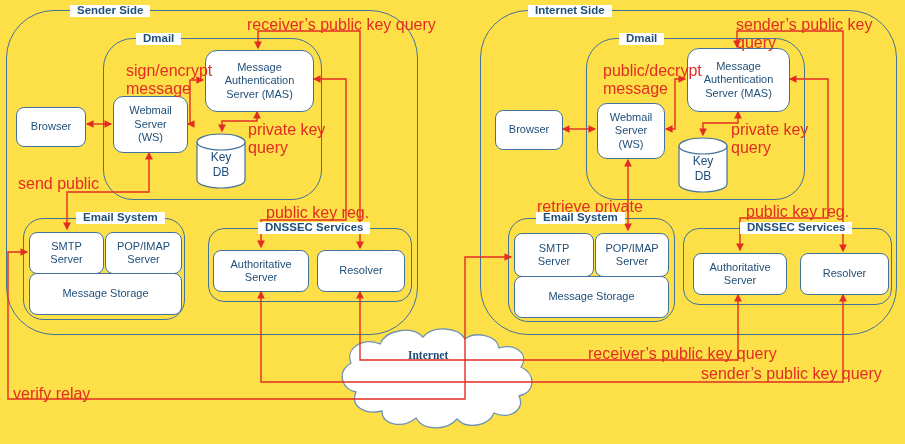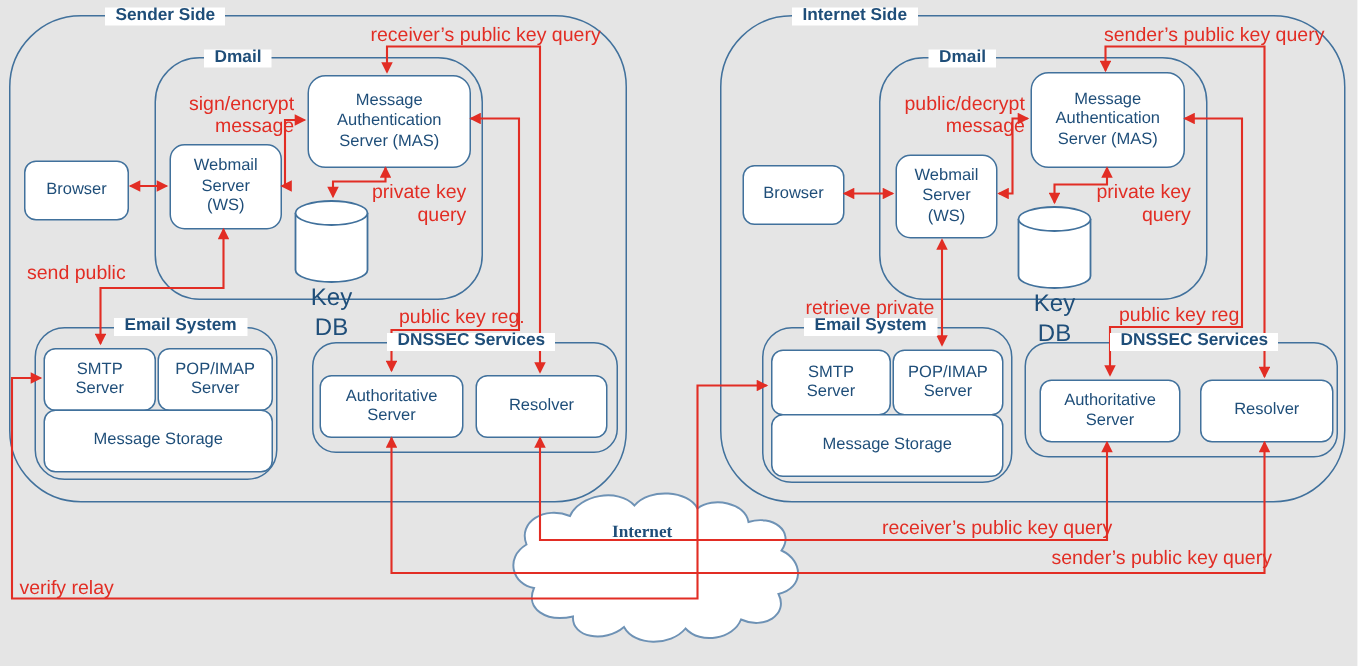--- a/index.html
+++ b/index.html
@@ -1,27 +1,27 @@
 <!DOCTYPE html>
 <html><head>
 <meta charset="utf-8">
 <style>
   html,body{margin:0;padding:0;background:#fff;}
-  .diagram{position:relative;width:905px;height:444px;background:#e5e5e5;overflow:hidden;
+  .diagram{position:relative;width:905px;height:444px;background:#fde047;overflow:hidden;
            font-family:"Liberation Sans",sans-serif;}
   .cont{position:absolute;border:1.4px solid #41719c;background:transparent;z-index:1;}
   .cont-label{position:absolute;z-index:6;background:#fff;padding:0 7px;font-weight:bold;
               color:#1f4e79;font-size:11.5px;white-space:nowrap;line-height:1;}
   .box{position:absolute;border:1.3px solid #41719c;border-radius:8px;background:#fff;z-index:3;
        display:flex;align-items:center;justify-content:center;text-align:center;
        color:#1f4e79;font-size:11px;line-height:1.22;white-space:pre-line;}
   .cyl-label{position:absolute;z-index:3;display:flex;align-items:center;justify-content:center;
-       text-align:center;color:#1f4e79;font-size:16px;line-height:1.22;white-space:pre-line;margin-top:44px;}
-  .rlabel{position:absolute;z-index:5;color:#e22d24;font-size:13px;line-height:1.15;
-          white-space:pre-line;text-align:right;}
+       text-align:center;color:#1f4e79;font-size:12px;line-height:1.22;white-space:pre-line;}
+  .rlabel{position:absolute;z-index:5;color:#e22d24;font-size:16px;line-height:1.15;
+          white-space:pre-line;}
   .nlabel{position:absolute;z-index:5;color:#1f4e79;font-weight:bold;font-size:11.5px;white-space:nowrap;font-family:Liberation Serif, serif;}
   svg.layer{position:absolute;left:0;top:0;z-index:4;pointer-events:none;}
   svg.shapes{z-index:2;}
   .flow{stroke:#e22d24;stroke-width:1.4;fill:none;
         marker-start:url(#arrow);marker-end:url(#arrow);}
 </style>
 </head>
 <body>
 
 <div class="diagram">

